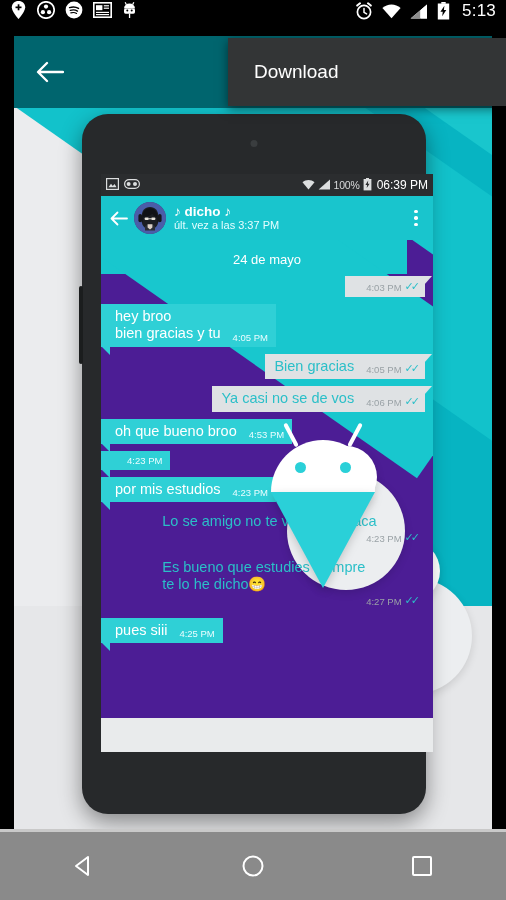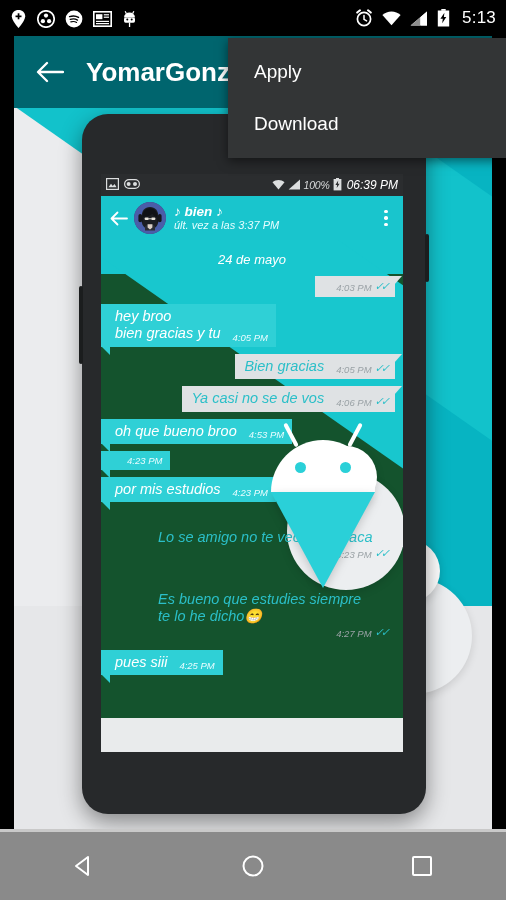--- a/index.html
+++ b/index.html
@@ -7,22 +7,22 @@
     width: 506px; height: 900px;
     background: #000;
     font-family: "Liberation Sans", sans-serif;
     overflow: hidden;
   }
   #root { position: relative; width: 506px; height: 900px; background: #000; overflow: hidden; }
 
   
   .statusbar {
     position: absolute; left: 0; top: 0; width: 506px; height: 36px;
-    background: #000; display: flex; align-items: flex-end;
-    padding: 8px 10px; z-index: 60;
+    background: #000; display: flex; align-items: flex-start;
+    padding: 1px 10px; z-index: 60;
   }
   .sb-left { display: flex; align-items: center; gap: 10px; }
   .sb-right { margin-left: auto; display: flex; align-items: center; gap: 9px; }
   .sb-icon { display: inline-flex; align-items: center; justify-content: center; }
   .sb-time { color: #fff; font-size: 17px; font-weight: 400; letter-spacing: .2px; margin-left: 3px; }
 
   
   .appbar {
     position: absolute; left: 14px; top: 36px; width: 478px; height: 72px;
     background: #00656e; display: flex; align-items: center; z-index: 30;
@@ -58,22 +58,22 @@
   .wall .circ.c2 { right: 52px; top: 432px; width: 62px; height: 62px; background:#fff; }
 
   
   .phone {
     position: absolute; left: 68px; top: 6px; width: 344px; height: 700px;
     background: #27292b; border-radius: 26px; z-index: 20;
     box-shadow: 0 8px 22px rgba(0,0,0,.42);
   }
   .phone .earpiece { position:absolute; left:50%; top:26px; transform:translateX(-50%); width:7px; height:7px; border-radius:50%; background:#3a3d3f; }
   .phone .screen {
-    position: absolute; left: 19px; top: 60px; width: 302px; height: 578px;
-    background: #e9ebec; overflow: hidden; font-style: italic;
+    position: absolute; left: 19px; top: 60px; width: 332px; height: 578px;
+    background: #e9ebec; overflow: hidden;
   }
   .phone .btn-power { position:absolute; right:-3px; top:120px; width:4px; height:48px; background:#1b1d1e; border-radius:2px; }
   .phone .btn-vol   { position:absolute; left:-3px; top:172px; width:4px; height:78px; background:#1b1d1e; border-radius:2px; }
 
   
   .p-status {
     height: 22px; background: #2b2d2f; display:flex; align-items:center;
     padding: 0 5px; color: #d8dadb; font-size: 11px;
   }
   .p-status .left { display:flex; align-items:center; gap:5px; }
@@ -88,21 +88,21 @@
     width: 32px; height: 32px; border-radius: 50%; margin-left: 3px;
     background: #3b4a86; overflow:hidden; position:relative; flex:none;
   }
   .chat-head .meta { margin-left: 8px; line-height: 1.15; }
   .chat-head .name { color:#fff; font-size: 13.5px; font-weight: bold; }
   .chat-head .sub  { color:#e6feff; font-size: 11px; }
   .chat-head .dots { margin-left:auto; width: 22px; display:flex; flex-direction:column; align-items:center; gap:3px; cursor:pointer; }
   .chat-head .dots i { width:3.5px; height:3.5px; border-radius:50%; background:#fff; display:block; }
 
   
-  .chat-body { position: relative; height: 478px; overflow: hidden; background: #14532d; }
+  .chat-body { position: relative; height: 478px; overflow: hidden; background: #4c1d95; }
   .chat-bg { position:absolute; inset:0; }
   .chat-bg .cb { position:absolute; background:#18c7ce; transform: rotate(-55deg); transform-origin: top left; }
   .chat-bg .cb1 { left:-110px; top:-60px; width:150px; height:520px; }
   .chat-bg .cb2 { left:40px; top:-190px; width:96px; height:720px; }
   .chat-bg .cbtop { position:absolute; left:0; top:0; width:306px; height:34px; background:#18c7ce; }
   .chat-bg .cbcirc { position:absolute; border-radius:50%; background:#eceef0; box-shadow:0 3px 8px rgba(0,0,0,.13); }
   .chat-bg .cbcirc.a { left: 186px; top: 232px; width: 118px; height: 118px; }
   .chat-bg .cbcirc.b { left: 214px; top: 206px; width: 62px; height: 62px; background:#fff; }
 
   .msgs { position: relative; padding: 6px 8px 0 8px; z-index: 2; }
@@ -128,21 +128,21 @@
   .bub.out .txt { color: #2bbfc8; }
   .bub.in  .txt { color: #ffffff; }
   .bub .tstamp { font-size: 9.5px; margin-left: 6px; white-space: nowrap; }
   .bub.out .tstamp { color: #9aa2a6; }
   .bub.in  .tstamp { color: #eafdff; }
   .bub .ticks { display:inline-block; margin-left:3px; color:#2bbfc8; font-size:11px; letter-spacing:-3px; }
   .bub .line { display: flex; align-items: flex-end; flex-wrap: wrap; }
   .bub .trail { display:flex; align-items:flex-end; margin-left:auto; padding-left:6px; }
 
   
-  .row.out.ghost .bub.out { background: transparent; margin-top: 16px; }
+  .row.out.ghost .bub.out { background: transparent; }
   .row.out.ghost .bub.out::before { display:none; }
 
   
   .robot { position:absolute; z-index: 5; pointer-events:none; }
   .robot .head {
     width: 104px; height: 52px; background:#fff;
     border-radius: 52px 52px 0 0; position:relative;
   }
   .robot .head .eye { position:absolute; top:22px; width:11px; height:11px; border-radius:50%; background:#2ad0d8; }
   .robot .head .eye.l { left:24px; } .robot .head .eye.r { right:24px; }
@@ -268,21 +268,20 @@
 
   <div class="side-black-l"></div>
   <div class="side-black-r"></div>
 
   <div class="appbar">
     <div class="appbar-back">
       <svg width="28" height="22" viewBox="0 0 28 22">
           <path d="M27 11H2.5M11 2L2 11l9 9" stroke="#fff" stroke-width="2.3" fill="none" stroke-linecap="round" stroke-linejoin="round"></path>
         </svg>
     </div>
-    <div class="appbar-title">YomarGonz</div>
   </div>
 
   <div class="stage">
 
     <div class="wall">
       <div class="rightfill"></div>
       <div class="band b1"></div>
       <div class="band b2"></div>
       <div class="band b3"></div>
       <div class="bottomfill"></div>
@@ -352,21 +351,21 @@
               <path d="M7.6 13.2h1.4v7H7.6z" fill="#15161b"></path>
               <path d="M23 13.2h1.4v7H23z" fill="#15161b"></path>
               <rect x="10.6" y="15.6" width="4.2" height="2.4" rx="1" fill="#e8e4dd"></rect>
               <rect x="17.2" y="15.6" width="4.2" height="2.4" rx="1" fill="#e8e4dd"></rect>
               <path d="M14.8 16.8h2.4" stroke="#e8e4dd" stroke-width="1" fill="none"></path>
               <path d="M11 24.5c1.4-1.6 3.1-2.4 5-2.4s3.6.8 5 2.4v4H11z" fill="#2a2c33"></path>
               <path d="M13.6 22.3h4.8v3.2l-2.4 2-2.4-2z" fill="#d8cfc6"></path>
             </svg>
           </div>
           <div class="meta">
-            <div class="name">♪ bien ♪</div>
+            <div class="name">♪ dicho ♪</div>
             <div class="sub">últ. vez a las 3:37 PM</div>
           </div>
           <div class="dots">
             <i></i>
             <i></i>
             <i></i>
           </div>
         </div>
 
         <div class="chat-body">
@@ -499,21 +498,20 @@
             </div>
         </div>
 
 
       </div>
     </div>
 
   </div>
 
   <div class="menu">
-    <div class="menu-item">Apply</div>
     <div class="menu-item">Download</div>
   </div>
 
   <div class="nav-strip"></div>
   <div class="navbar">
     <div class="nb">
       <svg width="26" height="26" viewBox="0 0 26 26">
           <path d="M17 4L5 13l12 9z" fill="none" stroke="#fff" stroke-width="2" stroke-linejoin="round"></path>
         </svg>
     </div>

